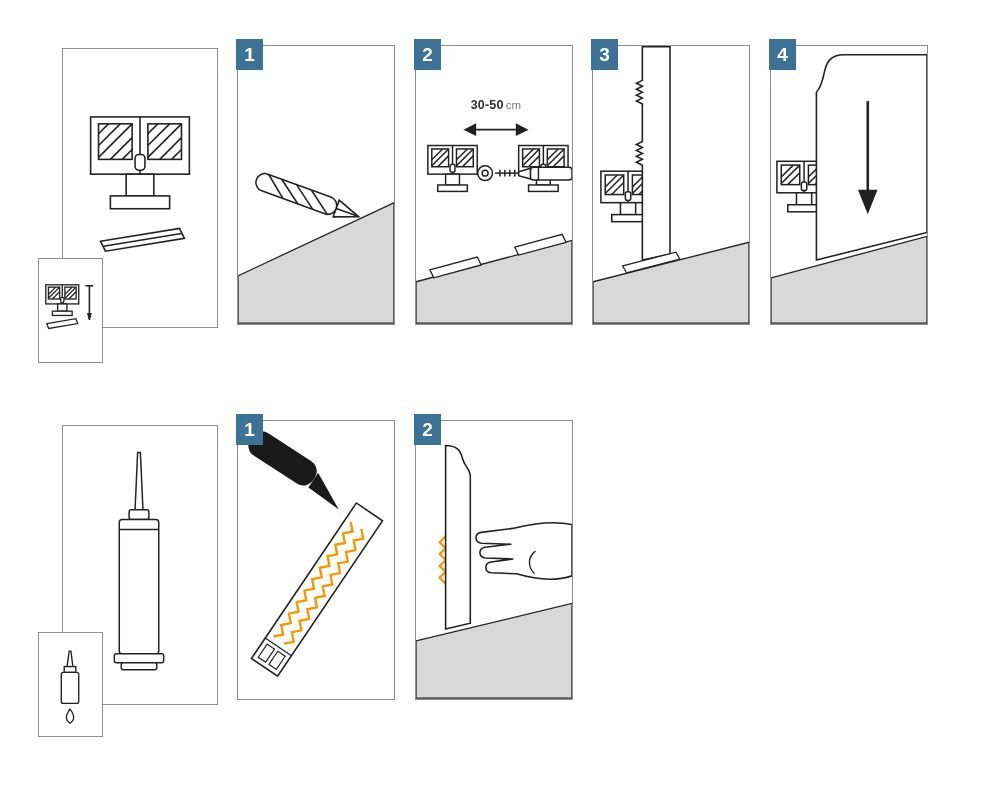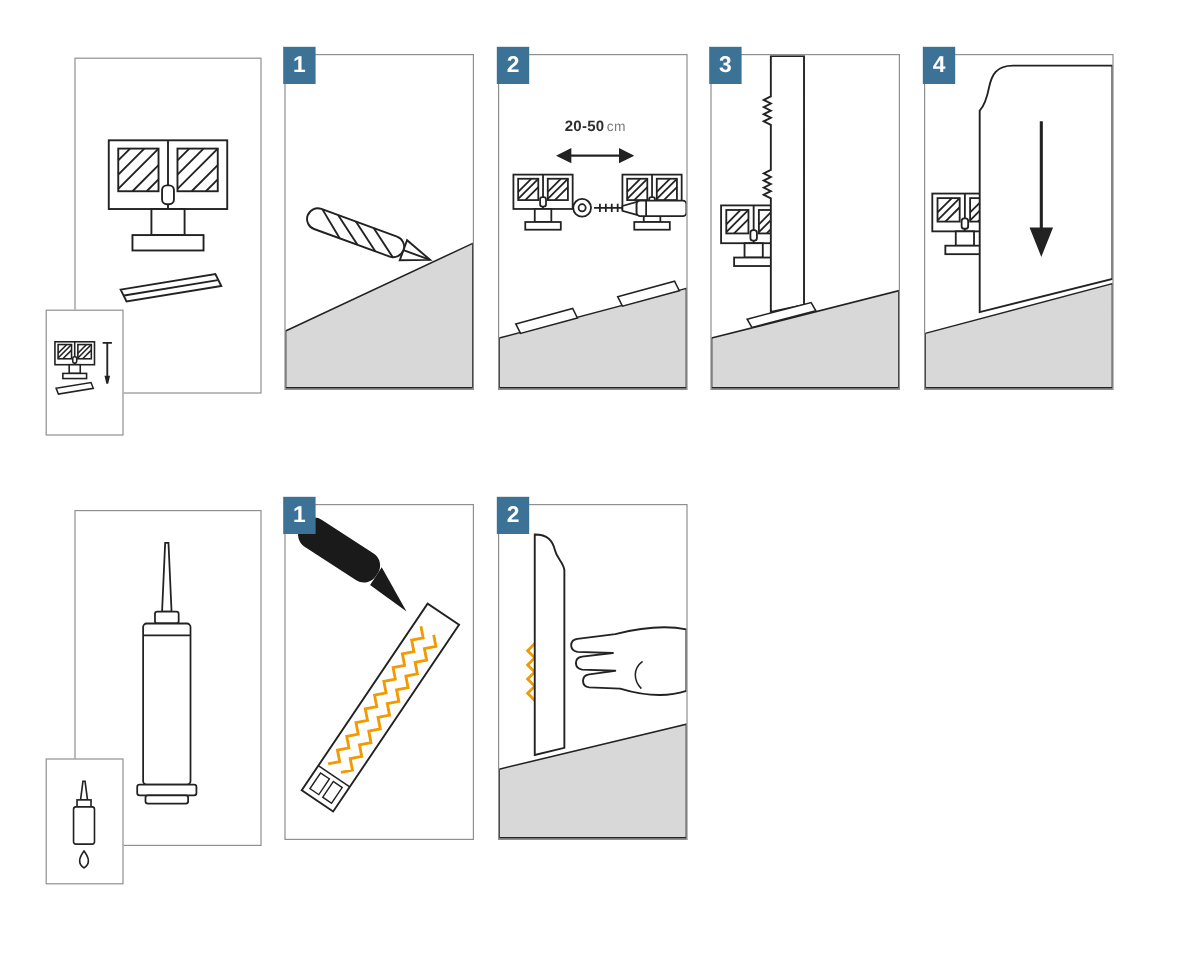--- a/index.html
+++ b/index.html
@@ -103,21 +103,21 @@
         <line x1="62" y1="-9" x2="86" y2="9"></line>
         <line x1="78" y1="-9" x2="100" y2="9"></line>
         <line x1="24" y1="0" x2="0" y2="0"></line>
       </g>
     </svg>
   </div>
 
   <div class="panel" style="left:415px; top:45px; width:158px; height:280px;">
     <div class="badge">2</div>
     <div class="annotation">
-      <span>20-50</span><span class="unit">cm</span>
+      <span>30-50</span><span class="unit">cm</span>
     </div>
     <svg viewBox="0 0 158 280">
       <polygon points="0,238 158,196 158,280 0,280" fill="#d8d8d8" stroke="#222" stroke-width="1.3"></polygon>
       <g stroke="#222" stroke-width="1.8" fill="#222">
         <line x1="56" y1="84" x2="106" y2="84"></line>
         <polygon points="50,84 60,79 60,89"></polygon>
         <polygon points="112,84 102,79 102,89"></polygon>
       </g>
       <g stroke="#222" fill="#ffffff" stroke-width="3" transform="translate(12,100) scale(0.5)">
         <rect x="0" y="0" width="100" height="58"></rect>

